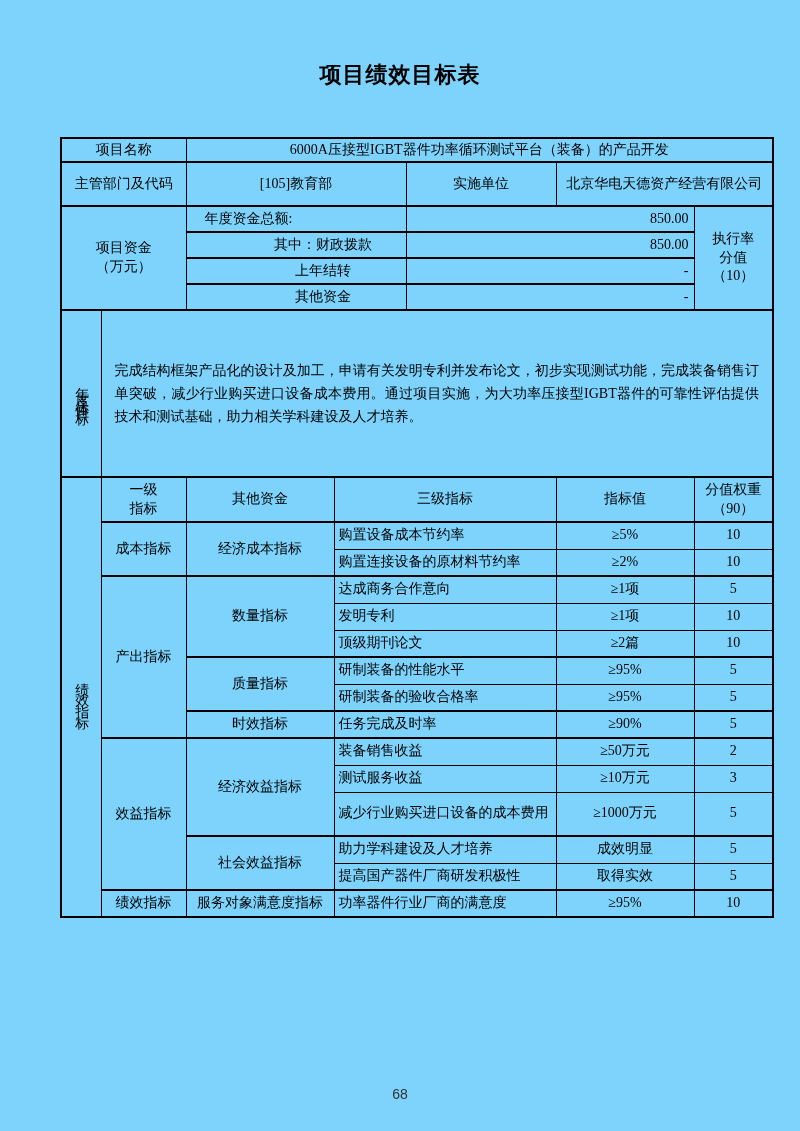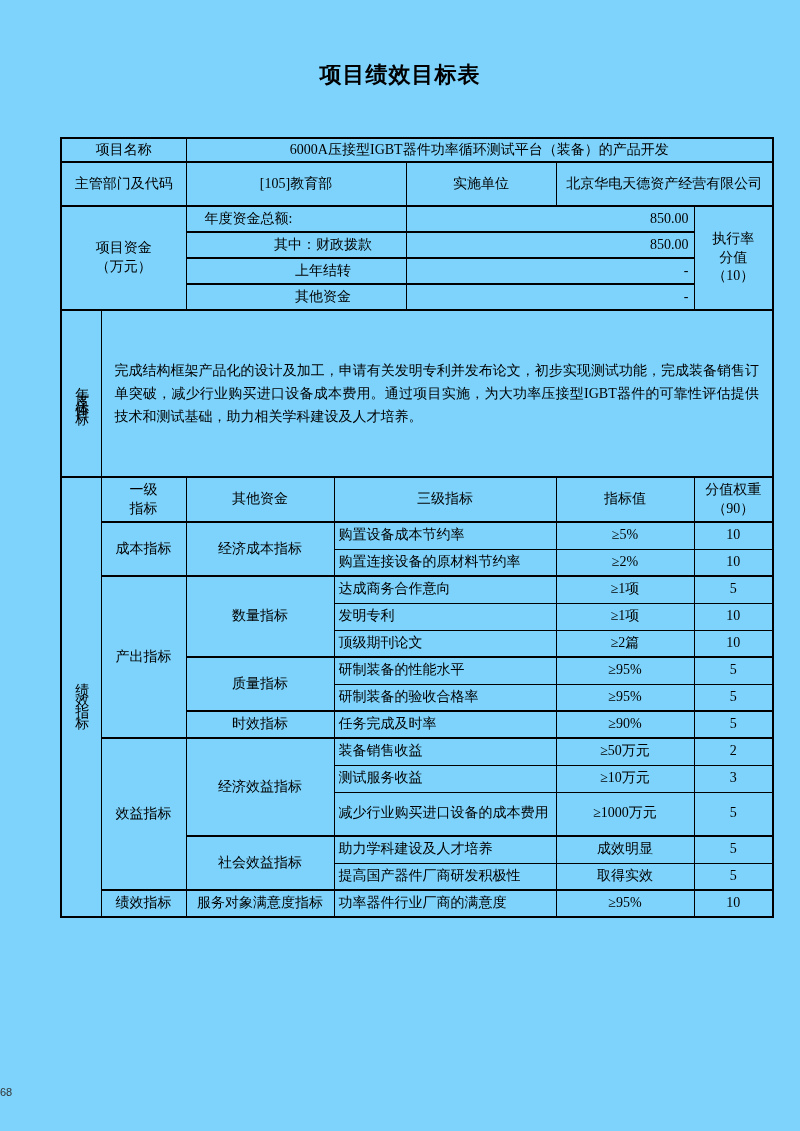--- a/index.html
+++ b/index.html
@@ -57,22 +57,23 @@
   .vtext.perf{letter-spacing:11px;}
   .annual-text{
     text-align:justify;
     padding:0 13px;
     line-height:1.65;
     font-size:14px;
   }
   .l3{padding-left:4px;}
   .page-number{
     position:absolute;top:1086px;left:0;width:100%;
+    text-align:center;
     font-family:"Liberation Sans","DejaVu Sans",sans-serif;
-    font-size:11px;color:#333;
+    font-size:14px;color:#333;
   }
 </style>
 </head>
 <body>
 
 <div class="page">
 
   <div class="doc-title">项目绩效目标表</div>
 
   <table class="main">

